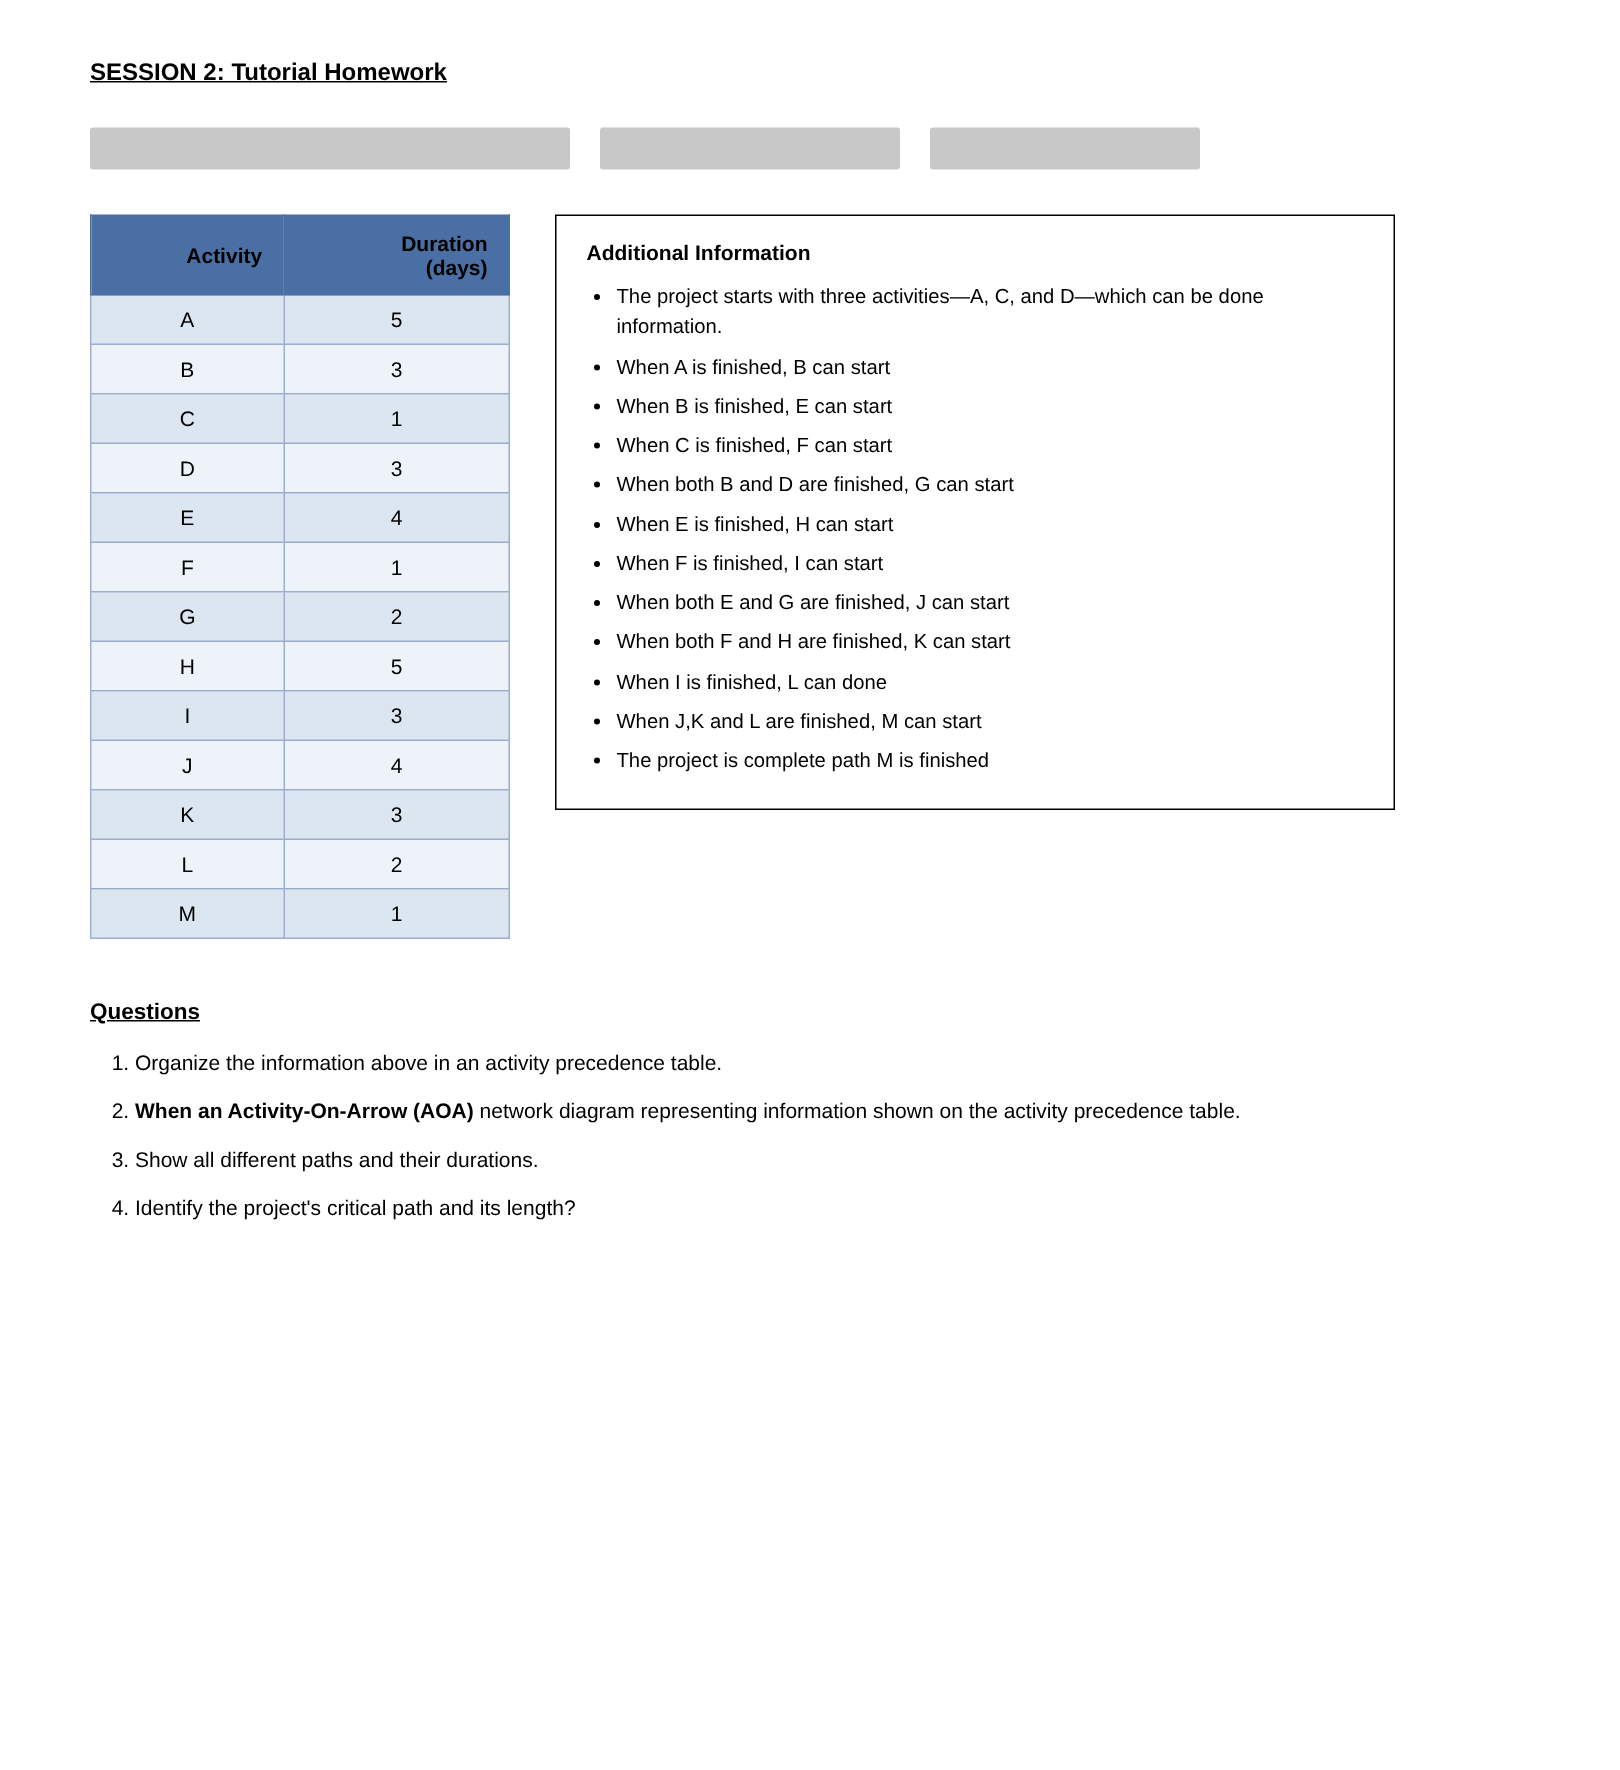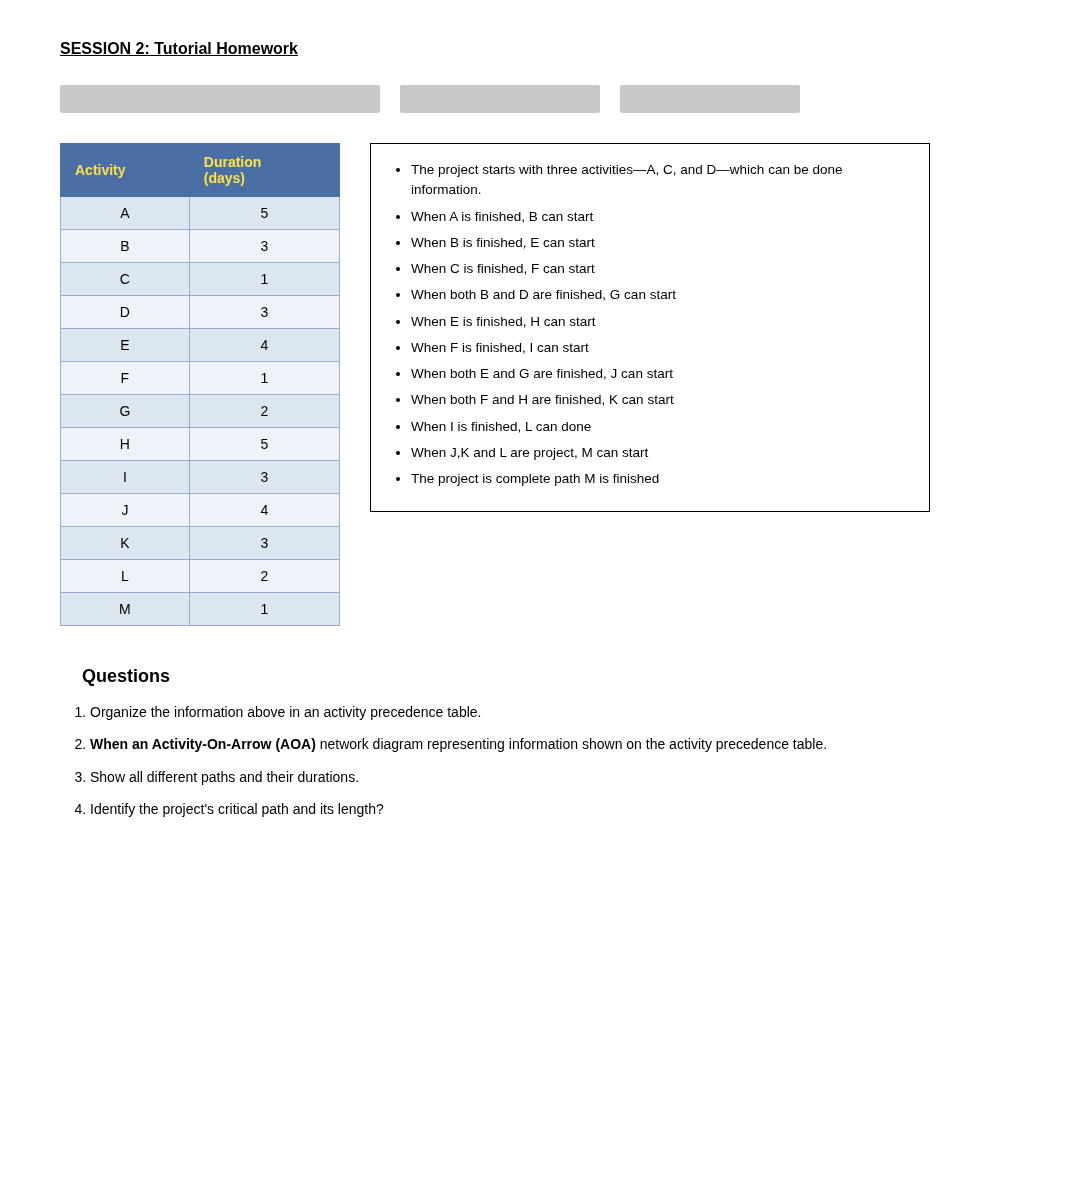--- a/index.html
+++ b/index.html
@@ -43,26 +43,26 @@
       margin-bottom: 40px;
     }
 
     
     .activity-table {
       border-collapse: collapse;
       min-width: 280px;
     }
     .activity-table th {
       background-color: #4a6fa5;
-      color: #fde047;
+      color: #000000;
       font-weight: bold;
       font-size: 14px;
       padding: 10px 14px;
       border: 1px solid #4a6fa5;
-      text-align: left;
+      text-align: right;
     }
     .activity-table td {
       padding: 8px 14px;
       border: 1px solid #9aaccf;
       text-align: center;
       font-size: 14px;
     }
     .activity-table tr:nth-child(odd) td {
       background-color: #dce6f1;
     }
@@ -105,23 +105,23 @@
       margin-bottom: 6px;
       line-height: 1.5;
     }
 
     
     .questions-section {
       margin-top: 10px;
     }
     .questions-title {
       font-weight: bold;
-      font-size: 18px;
+      text-decoration: underline;
+      font-size: 15px;
       margin-bottom: 14px;
-      margin-left: 22px;
     }
     .questions-list {
       list-style-type: decimal;
       padding-left: 30px;
     }
     .questions-list li {
       font-size: 14px;
       margin-bottom: 10px;
       line-height: 1.6;
     }
@@ -196,32 +196,33 @@
           <td class="col-duration">2</td>
         </tr>
         <tr>
           <td class="col-activity">M</td>
           <td class="col-duration">1</td>
         </tr>
       </tbody>
   </table>
 
   <div class="info-box">
+    <div class="info-box-title">Additional Information</div>
     <ul id="info-list">
     <li>The project starts with three activities—A, C, and D—which can be done information.</li>
         <li>When A is finished, B can start</li>
         <li>When B is finished, E can start</li>
         <li>When C is finished, F can start</li>
         <li>When both B and D are finished, G can start</li>
         <li>When E is finished, H can start</li>
         <li>When F is finished, I can start</li>
         <li>When both E and G are finished, J can start</li>
         <li>When both F and H are finished, K can start</li>
         <li>When I is finished, L can done</li>
-        <li>When J,K and L are project, M can start</li>
+        <li>When J,K and L are finished, M can start</li>
         <li>The project is complete path M is finished</li>
       </ul>
   </div>
 
 </div>
 
 <div class="questions-section">
   <div class="questions-title">Questions</div>
   <ol class="questions-list" id="questions-list">
   <li>Organize the information above in an activity precedence table.</li>

